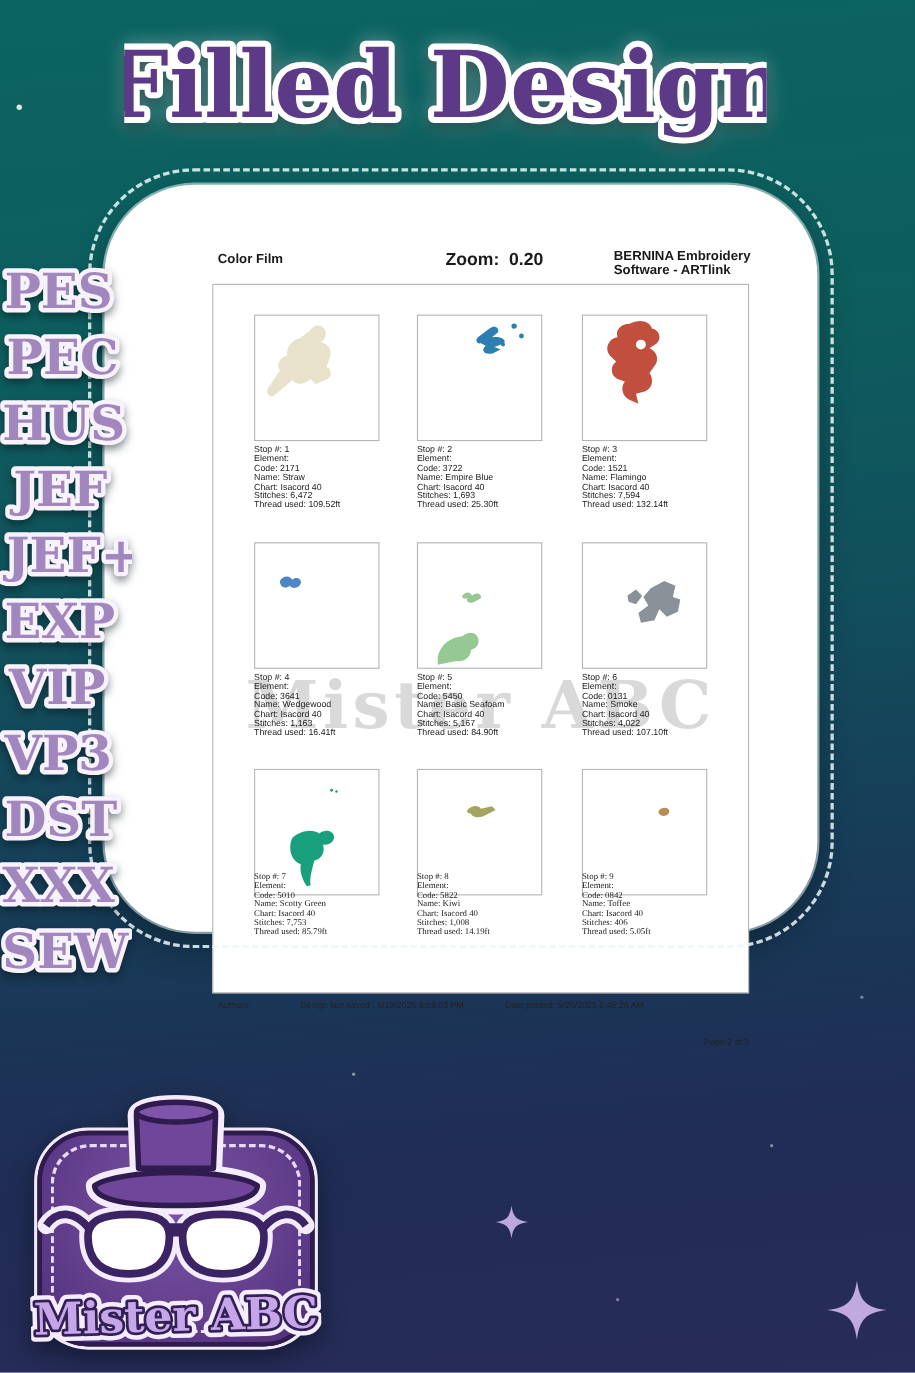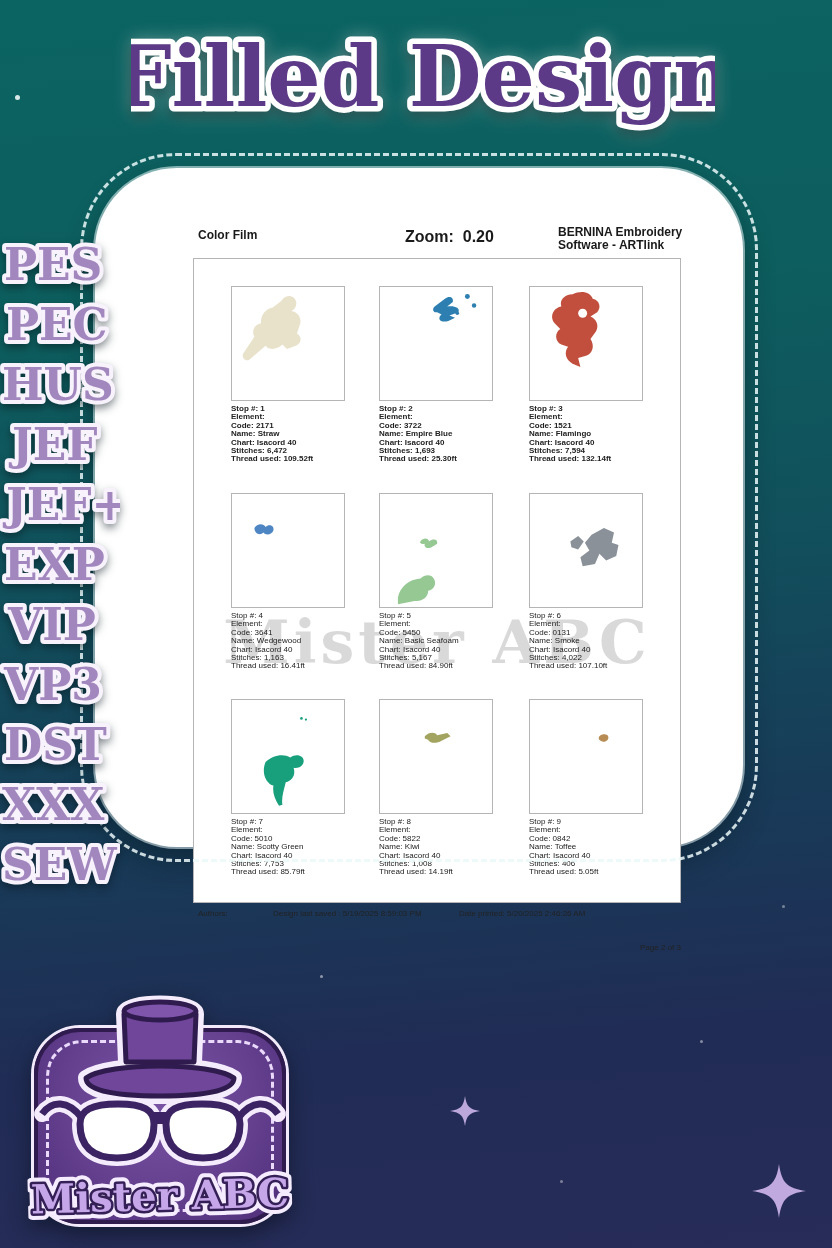--- a/index.html
+++ b/index.html
@@ -8,21 +8,21 @@
   .canvas {
     position:relative; width:832px; height:1248px; overflow:hidden;
     background:linear-gradient(175deg,#0b6462 0%,#0d5e5e 25%,#11505c 45%,#183b58 65%,#202c55 82%,#272c58 100%);
   }
   
   .dot { position:absolute; border-radius:50%; background:#ffffff; }
   .star { position:absolute; }
   .star svg { display:block; }
 
   
-  .title-wrap { position:absolute; left:131px; top:14px; width:648px; height:120px;
+  .title-wrap { position:absolute; left:113px; top:14px; width:648px; height:120px;
     filter:drop-shadow(0 6px 6px rgba(5,25,25,.45)) drop-shadow(0 0 8px rgba(255,255,255,.35)); }
   .bubble-text { font-family:"DejaVu Serif", serif; font-weight:bold; paint-order:stroke fill; stroke-linejoin:round; }
 
   
   .formats { position:absolute; left:0; top:236px; display:flex; flex-direction:column; z-index:5;
     filter:drop-shadow(0 4px 4px rgba(5,20,25,.5)); }
   .formats svg { display:block; height:57px; margin-bottom:3px; }
 
   
   .card { position:absolute; left:95px; top:168px; width:648px; height:679px;
@@ -43,21 +43,21 @@
     color:rgba(130,130,130,.30); white-space:nowrap; pointer-events:none; }
 
   .cell-thumb { position:absolute; width:114px; height:115px; border:1px solid #b5b5b5; background:#fff; }
   .cell-thumb svg { width:100%; height:100%; display:block; }
   .cell-details { position:absolute; width:142px; font-size:8px; line-height:8.4px; color:#222; }
   .cell-details .ln { white-space:nowrap; }
 
   
   .c0 { left:37px; }  .c1 { left:185px; } .c2 { left:335px; }
   .r0t { top:27px; }  .r1t { top:234px; } .r2t { top:440px; }
-  .r0d { top:146px;font-weight:bold; } .r1d { top:353px; } .r2d { top:559px; }
+  .r0d { top:146px; } .r1d { top:353px; } .r2d { top:534px;font-family:Liberation Serif, serif; }
 
   .doc-footer { position:absolute; top:741px; width:100%; font-size:8px; color:#222; }
   .f-authors { position:absolute; left:103px; }
   .f-saved   { position:absolute; left:178px; }
   .f-printed { position:absolute; left:364px; }
   .f-page    { position:absolute; left:520px; width:66px; text-align:right;margin-top:34px; }
 
   
   .logo { position:absolute; left:28px; top:986px; width:264px; height:252px; z-index:6;
     filter:drop-shadow(0 8px 10px rgba(3,10,20,.5)); }

